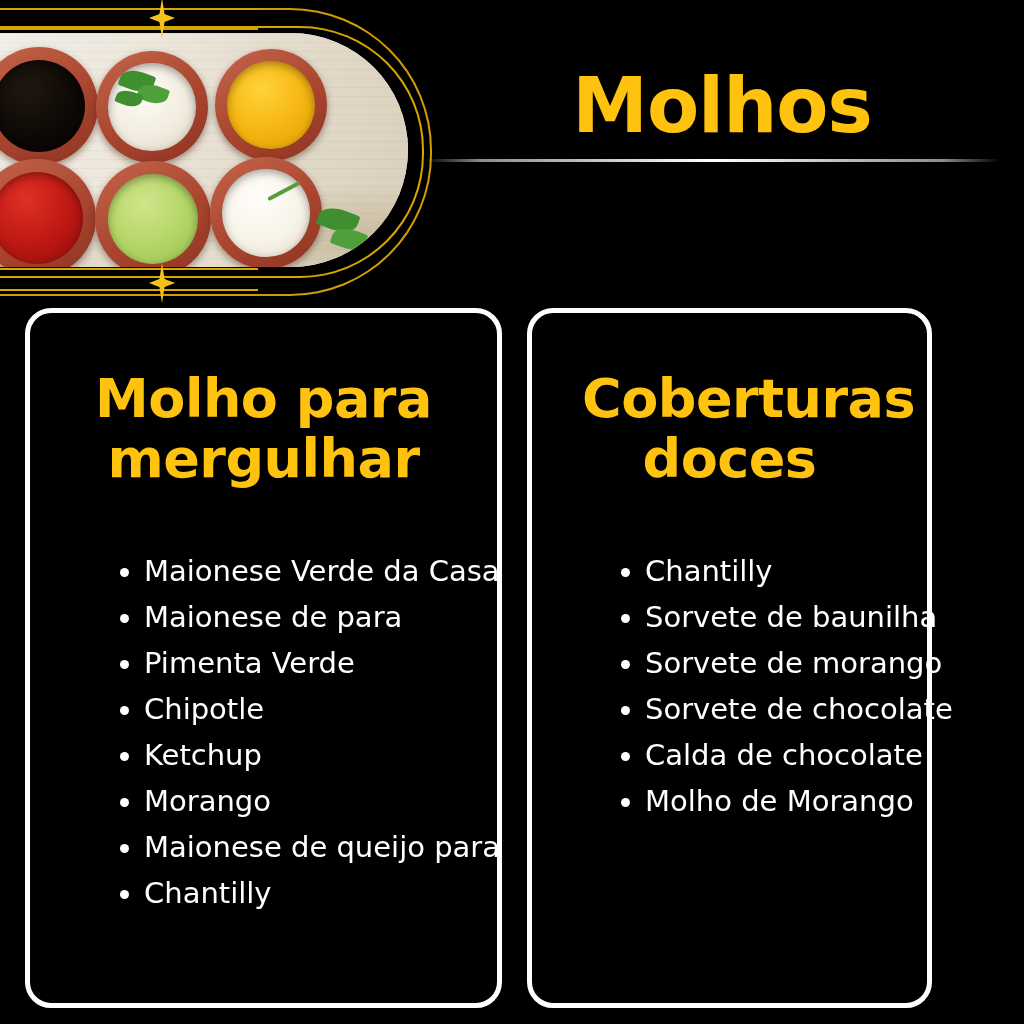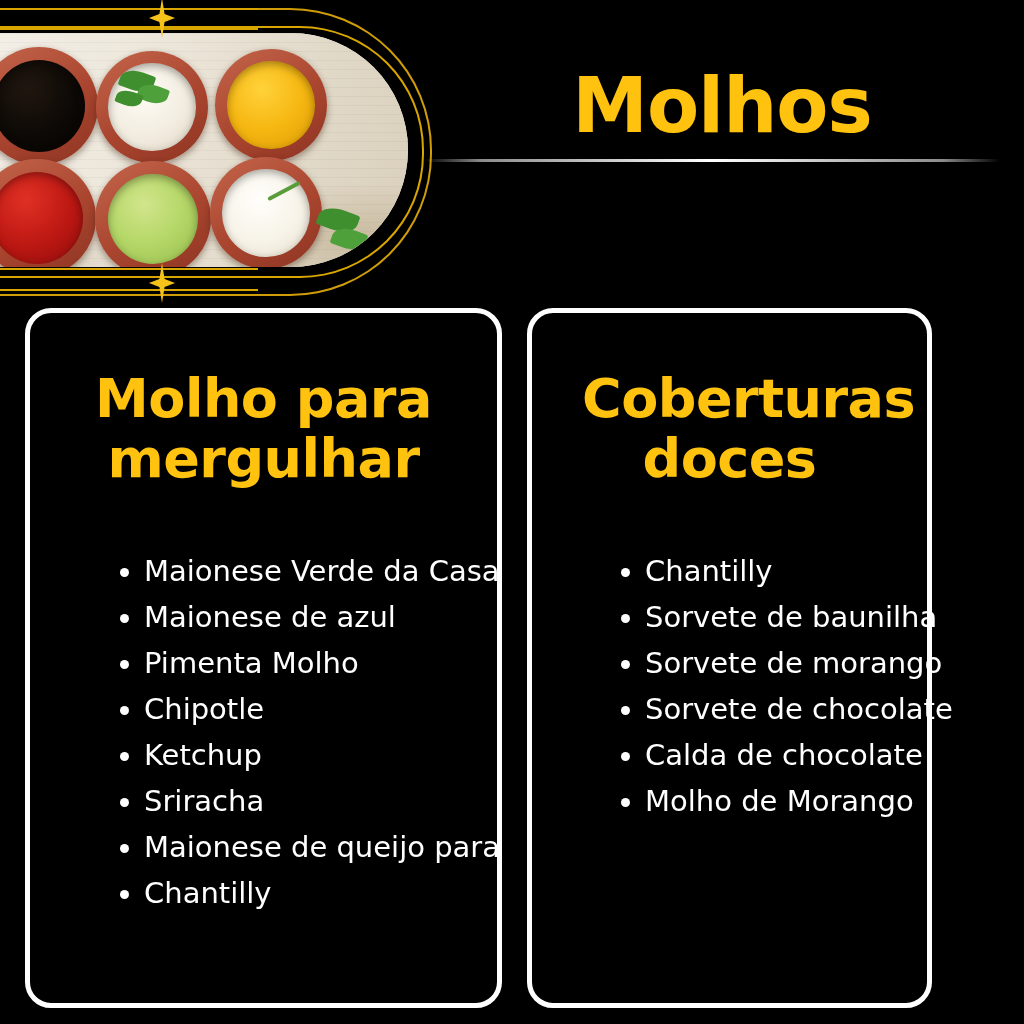--- a/index.html
+++ b/index.html
@@ -253,25 +253,25 @@
 
   <div class="title-wrap">
     <h1 class="title">Molhos</h1>
   </div>
   <div class="title-rule"></div>
 
   <div class="card card-left">
     <h2 class="card-title">Molho para mergulhar</h2>
     <ul class="card-list">
       <li>Maionese Verde da Casa</li>
-      <li>Maionese de azul</li>
-      <li>Pimenta Molho</li>
+      <li>Maionese de para</li>
+      <li>Pimenta Verde</li>
       <li>Chipotle</li>
       <li>Ketchup</li>
-      <li>Sriracha</li>
+      <li>Morango</li>
       <li>Maionese de queijo para</li>
       <li>Chantilly</li>
     </ul>
   </div>
 
   <div class="card card-right">
     <h2 class="card-title">Coberturas doces</h2>
     <ul class="card-list">
       <li>Chantilly</li>
       <li>Sorvete de baunilha</li>

